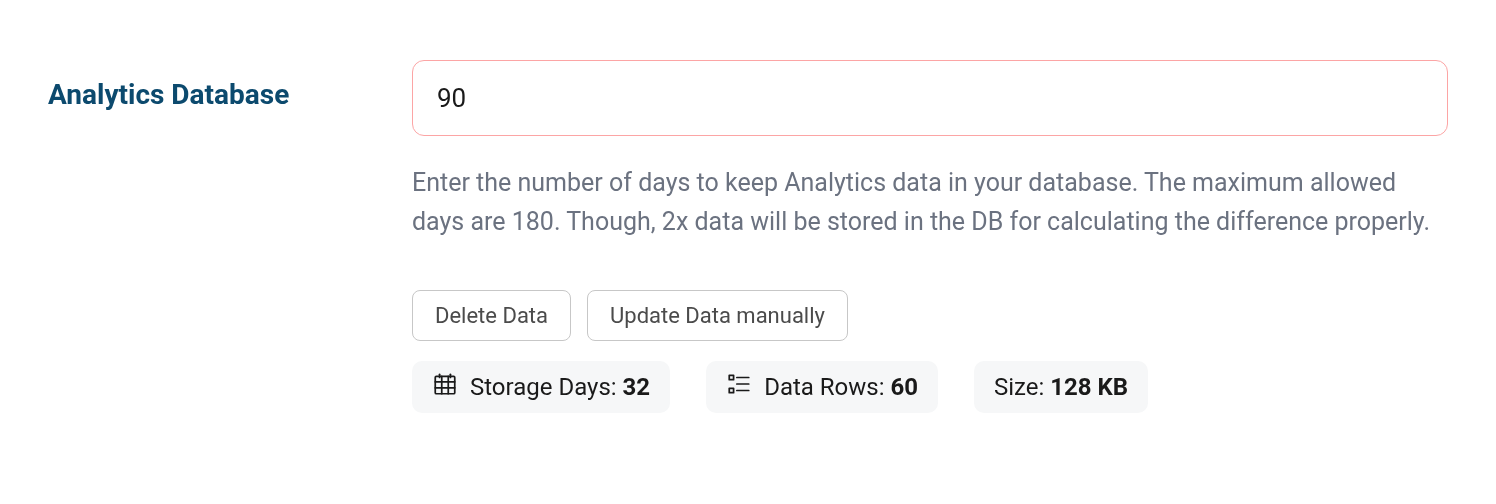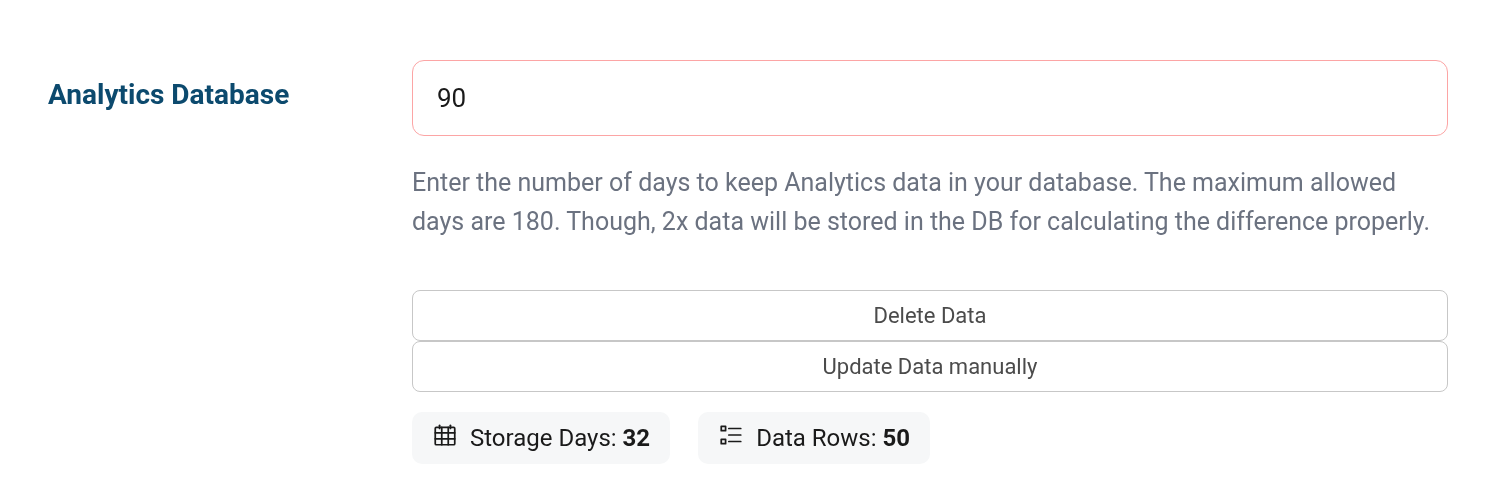--- a/index.html
+++ b/index.html
@@ -43,36 +43,36 @@
     }
     .help-text {
       margin-top: 28px;
       font-size: 25px;
       line-height: 1.55;
       color: #6b7280;
     }
     .button-row {
       margin-top: 48px;
       display: flex;
-      flex-direction: column;
+      gap: 16px;
     }
     .btn {
       font-size: 22px;
       padding: 12px 22px;
       border: 1px solid #c7c7c7;
       background: #ffffff;
       border-radius: 8px;
       color: #4b4b4b;
       cursor: pointer;
       font-family: inherit;
     }
     .badge-row {
       margin-top: 20px;
       display: flex;
-      gap: 28px;
+      gap: 36px;
     }
     .badge {
       display: inline-flex;
       align-items: center;
       gap: 12px;
       font-size: 24px;
       padding: 10px 20px;
       background: #f6f7f8;
       border-radius: 10px;
       color: #1a1a1a;
@@ -127,19 +127,24 @@
         <span>
           <svg class="icon-svg" viewBox="0 0 24 24" fill="none" stroke="#1a1a1a" stroke-width="1.6" stroke-linecap="round" stroke-linejoin="round">
             <rect x="3" y="4" width="4" height="4"></rect>
             <rect x="3" y="16" width="4" height="4"></rect>
             <line x1="10" y1="6" x2="21" y2="6"></line>
             <line x1="10" y1="12" x2="21" y2="12"></line>
             <line x1="10" y1="18" x2="21" y2="18"></line>
           </svg>
         </span>
         <span>
-          <span class="badge-label">Data Rows: </span><span class="badge-value">50</span>
+          <span class="badge-label">Data Rows: </span><span class="badge-value">60</span>
         </span>
       </div>
 
+      <div class="badge">
+        <span>
+          <span class="badge-label">Size: </span><span class="badge-value">128 KB</span>
+        </span>
+      </div>
     </div>
   </div>
 </div>
 
 </body></html>

